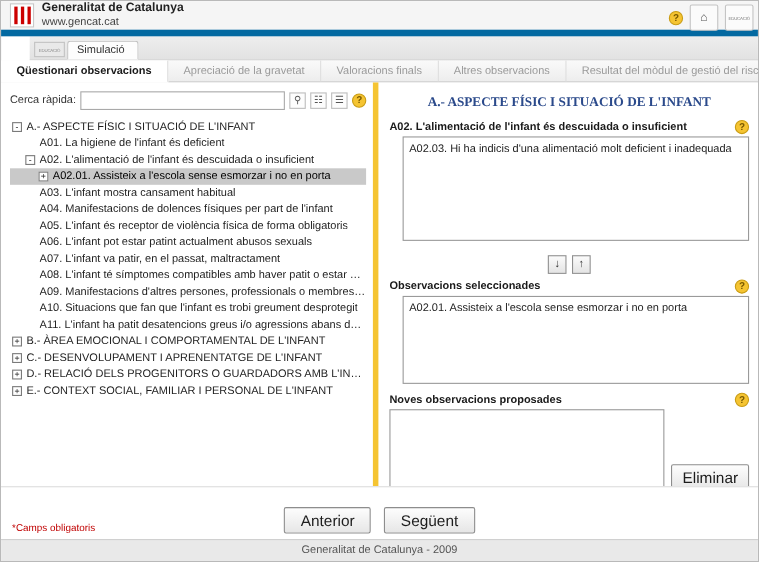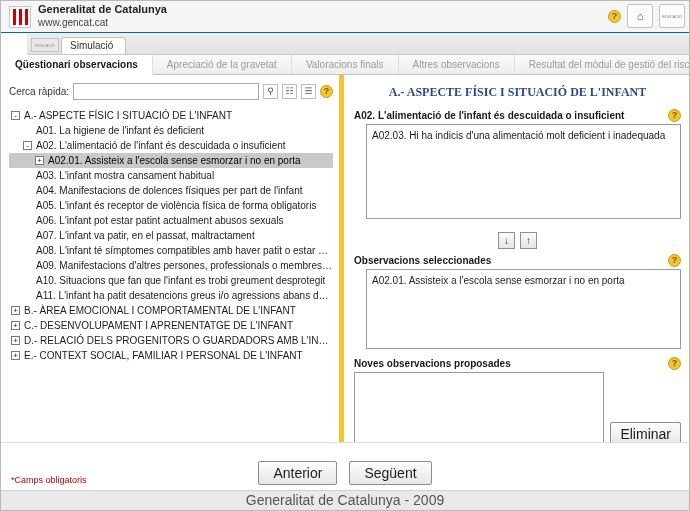--- a/index.html
+++ b/index.html
@@ -18,21 +18,21 @@
     border: 1px solid #b9b9b9;
     background: #fff;
     display: flex;
     flex-direction: column;
   }
 
   
   .header {
     height: 32px;
     background: #f5f5f5;
-    border-bottom: 1px solid #0369a1;
+    border-bottom: 6px solid #0369a1;
     display: flex;
     align-items: center;
     padding: 0 6px;
     position: relative;
   }
   .gencat-logo {
     width: 22px; height: 22px;
     margin-right: 7px;
     margin-left: 2px;
     background: #ffffff;
@@ -340,21 +340,21 @@
     justify-content: center;
     gap: 12px;
     pointer-events: none;
   }
   .nav-btns .btn { pointer-events: auto; padding: 3px 14px; }
   .footer {
     height: 20px;
     background: #e9e9e9;
     border-top: 1px solid #d0d0d0;
     text-align: center;
-    font-size: 14px;
+    font-size: 10px;
     color: #555;
     line-height: 19px;
   }
 </style>
 </head>
 <body>
 
 <div id="app">
 
   <div class="header">

